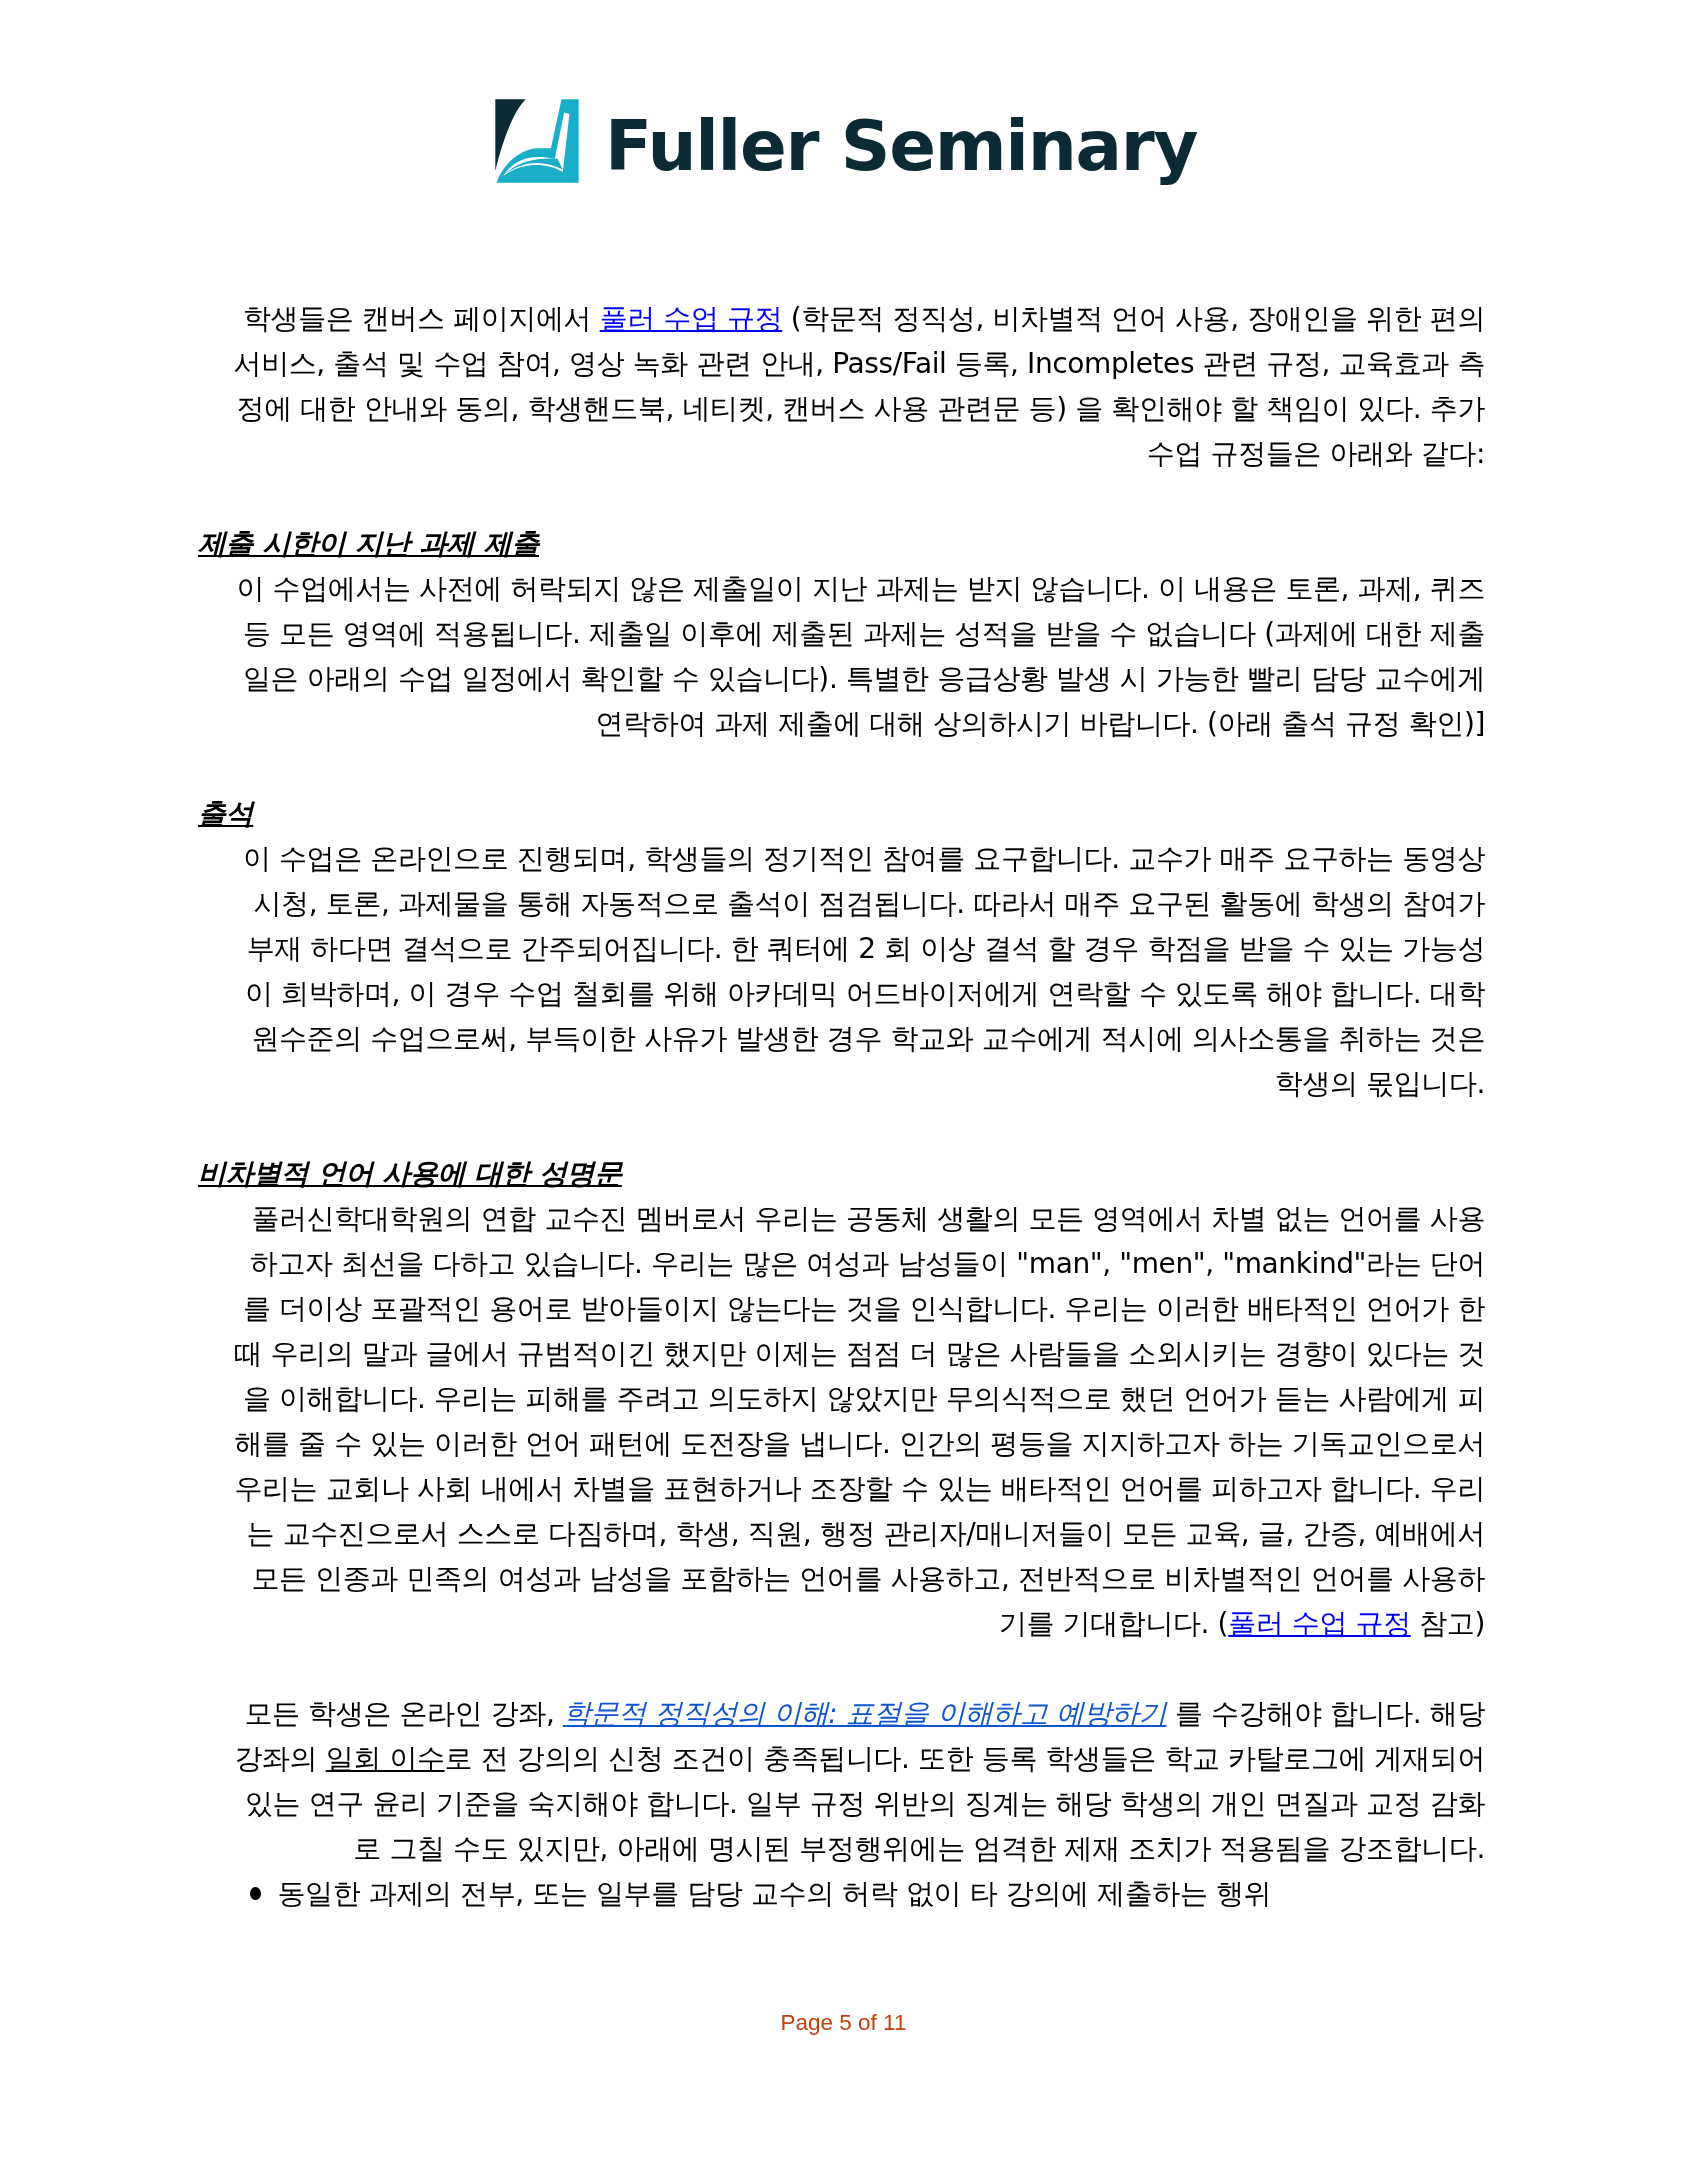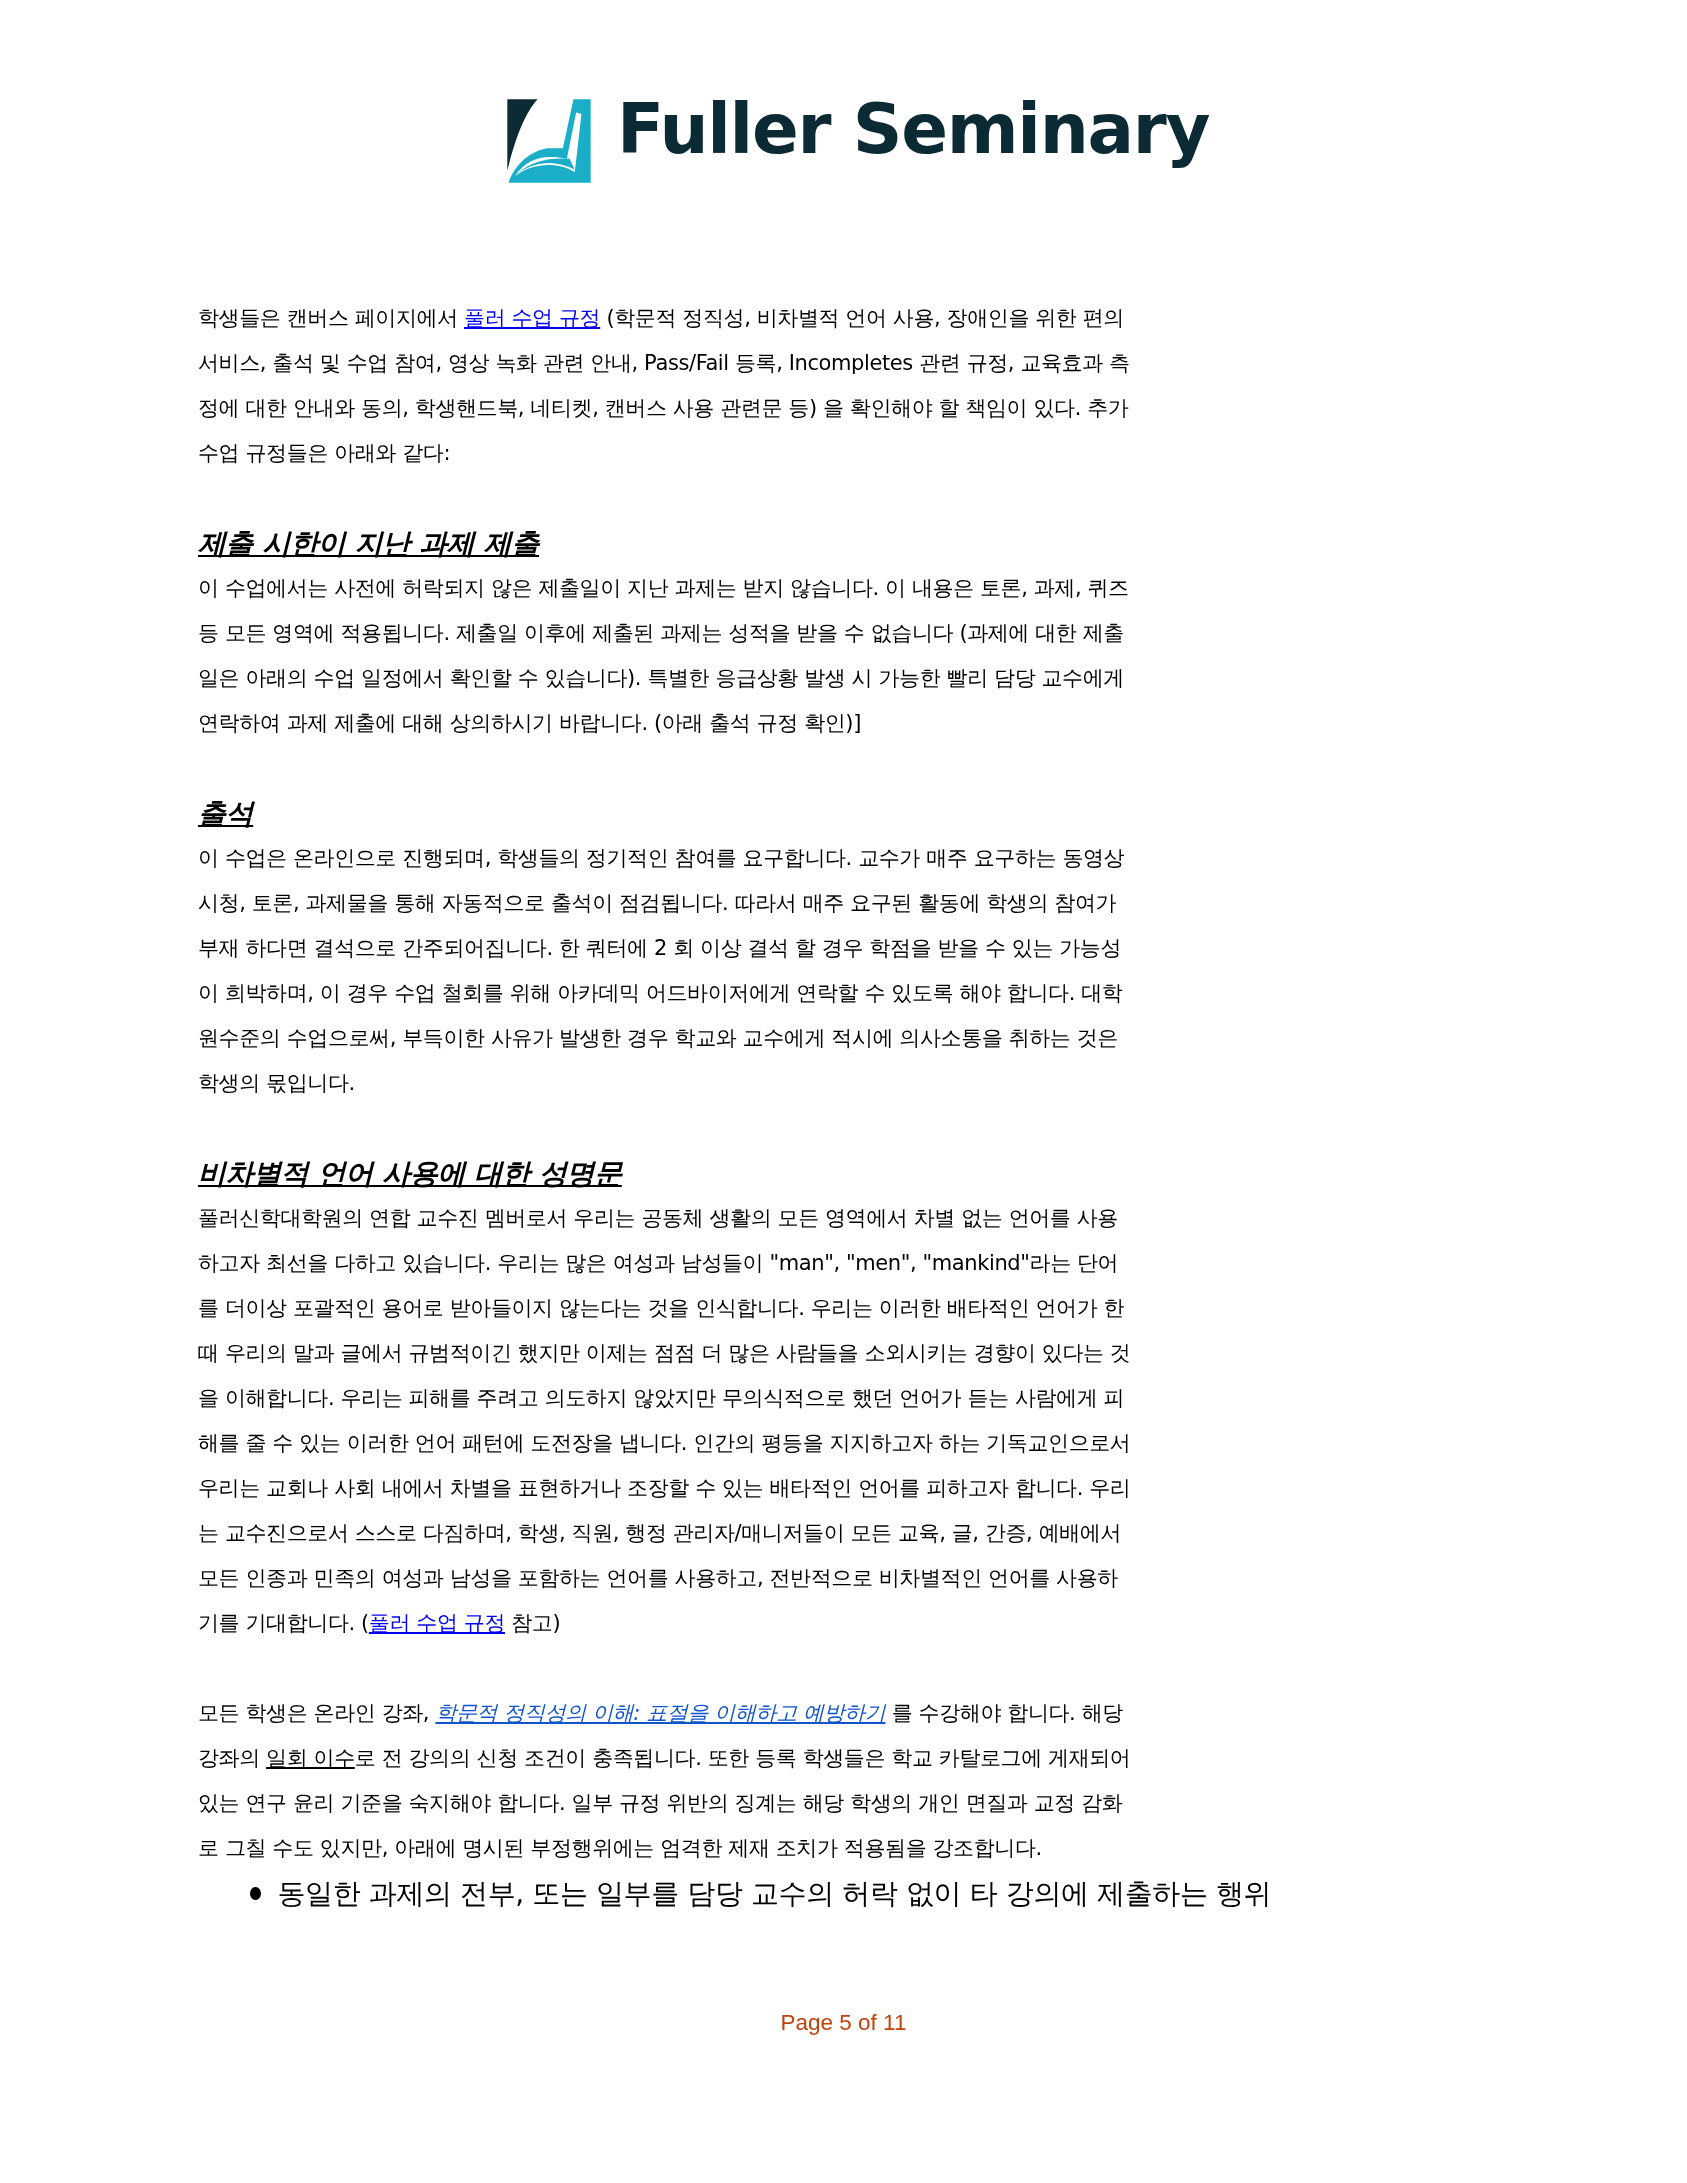--- a/index.html
+++ b/index.html
@@ -10,25 +10,25 @@
     body {
       width: 1687px;
       height: 2183px;
       position: relative;
       overflow: hidden;
       font-family: "DejaVu Sans", "Liberation Sans", sans-serif;
       color: #000000;
     }
     .logo {
       position: absolute;
-      left: 506px;
+      left: 494px;
       top: 98px;
       height: 86px;
       display: flex;
-      align-items: flex-start;
+      align-items: flex-end;
     }
     .logo-mark {
       width: 86px;
       height: 86px;
       display: block;
     }
     .logo-text {
       margin-left: 25px;
       font-family: "DejaVu Sans", "Liberation Sans", sans-serif;
       font-size: 69px;
@@ -39,26 +39,26 @@
       position: relative;
       top: -2.6px;
     }
     .content {
       position: absolute;
       left: 198px;
       top: 296px;
       width: 1287px;
     }
     .para {
-      font-size: 21px;
+      font-size: 28px;
       line-height: 45px;
       margin: 0;
       letter-spacing: -0.4px;
       word-break: keep-all;
-      text-align: left;
+      text-align: right;
     }
     .line {
       display: block;
       white-space: nowrap;
     }
     .heading {
       font-size: 28px;
       line-height: 45px;
       font-weight: bold;
       font-style: italic;

